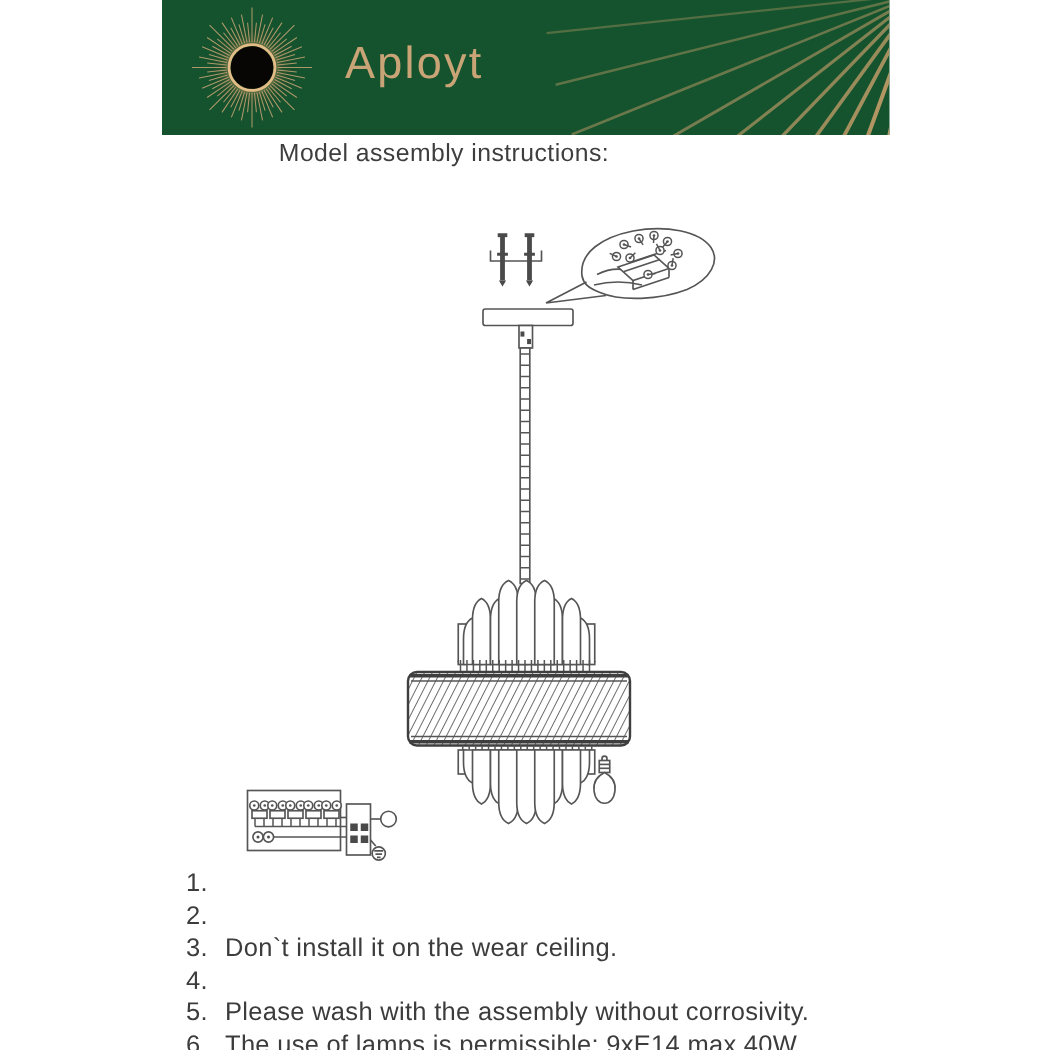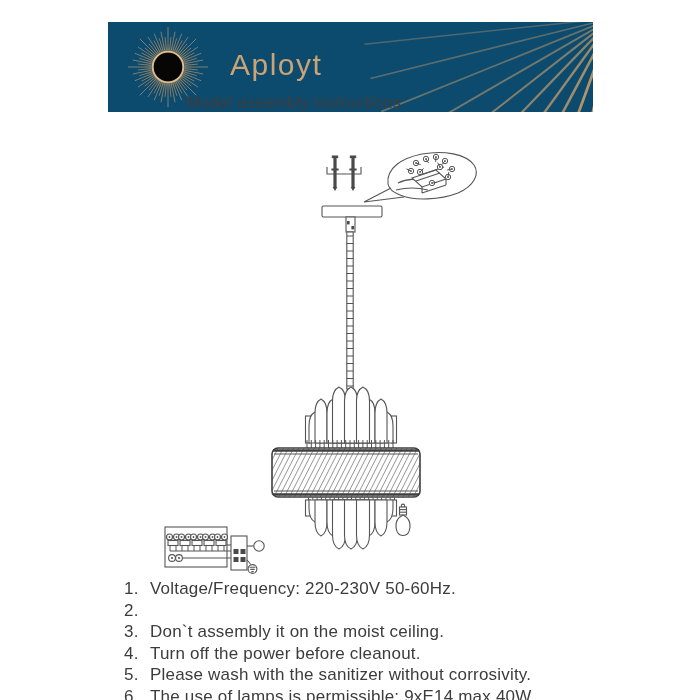--- a/index.html
+++ b/index.html
@@ -2,21 +2,21 @@
 <html><head>
 <meta charset="utf-8">
 <style>
   html,body{margin:0;padding:0;}
   body{
     width:700px;height:700px;background:#ffffff;position:relative;overflow:hidden;
     font-family:"Liberation Sans", sans-serif;
   }
   .banner{
     position:absolute;left:108px;top:0;width:485px;height:90px;
-    background:#0c4a6e;overflow:hidden;margin-top:22px;
+    background:#14532d;overflow:hidden;
   }
   .banner svg{position:absolute;left:0;top:0;}
   .brand-text{
     position:absolute;left:122px;top:25px;
     font-size:30px;line-height:36px;color:#c9a476;letter-spacing:1.5px;font-weight:400;
   }
   .title-block{
     position:absolute;left:0;top:93px;width:592px;text-align:center;
     color:#3e3e3e;font-size:16.5px;line-height:19.5px;letter-spacing:.3px;font-weight:500;
   }
@@ -396,34 +396,32 @@
     <circle class="ink" cx="259" cy="546" r="5.2"></circle>
     <path class="ink" d="M247,560 L250.5,564"></path>
     <circle class="ink" cx="252.5" cy="569" r="4.4"></circle>
     <path class="ink" d="M249.5,567.2 L255.5,567.2 M250.3,569.4 L254.7,569.4 M251.3,571.6 L253.7,571.6"></path>
   </g>
 </svg>
 
 <ol class="instructions">
   <li>
       <span class="num">1.</span>
-      <span>Voltage/Frequency: 220-230V 50-60Hz.</span>
     </li>
   <li>
       <span class="num">2.</span>
     </li>
   <li>
       <span class="num">3.</span>
-      <span>Don`t assembly it on the moist ceiling.</span>
+      <span>Don`t install it on the wear ceiling.</span>
     </li>
   <li>
       <span class="num">4.</span>
-      <span>Turn off the power before cleanout.</span>
     </li>
   <li>
       <span class="num">5.</span>
-      <span>Please wash with the sanitizer without corrosivity.</span>
+      <span>Please wash with the assembly without corrosivity.</span>
     </li>
   <li>
       <span class="num">6.</span>
       <span>The use of lamps is permissible: 9xE14 max 40W.</span>
     </li>
 </ol>
 
 </body></html>

